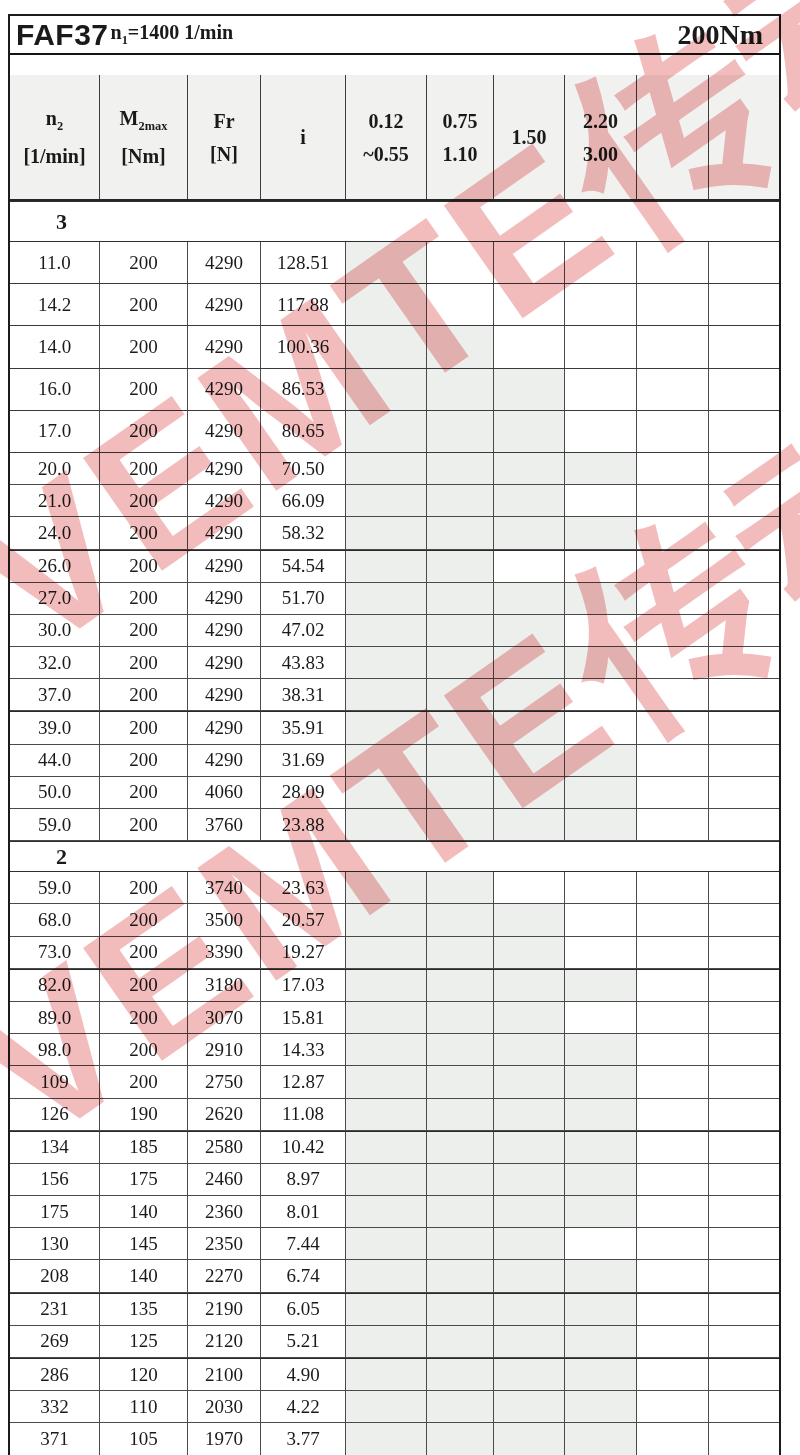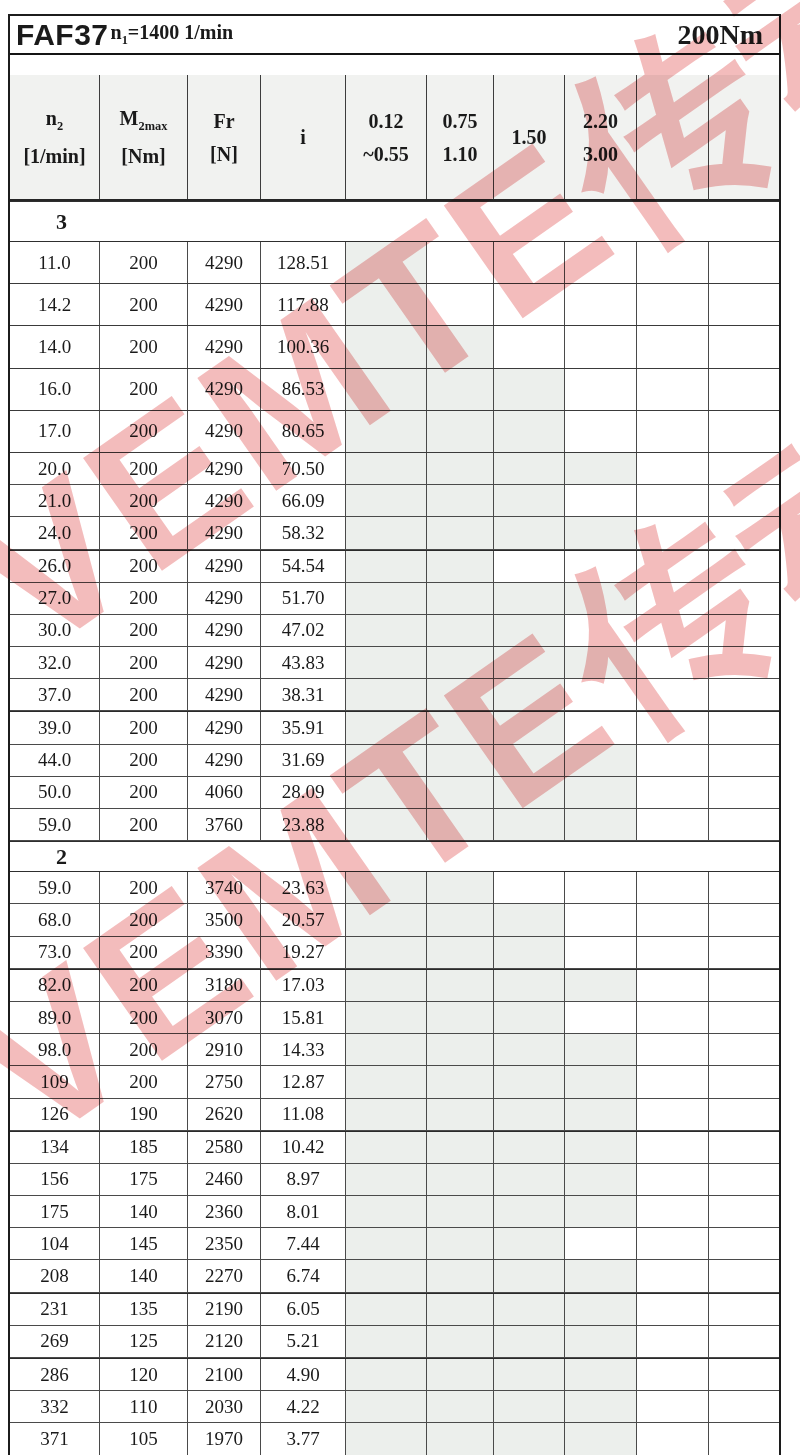--- a/index.html
+++ b/index.html
@@ -421,21 +421,21 @@
           <div class="cell">2360</div>
           <div class="cell">8.01</div>
           <div class="cell shade"></div>
           <div class="cell shade"></div>
           <div class="cell shade"></div>
           <div class="cell shade"></div>
           <div class="cell"></div>
           <div class="cell"></div>
         </div>
         <div class="row">
-          <div class="cell">104</div>
+          <div class="cell">130</div>
           <div class="cell">145</div>
           <div class="cell">2350</div>
           <div class="cell">7.44</div>
           <div class="cell shade"></div>
           <div class="cell shade"></div>
           <div class="cell shade"></div>
           <div class="cell"></div>
           <div class="cell"></div>
           <div class="cell"></div>
         </div>

